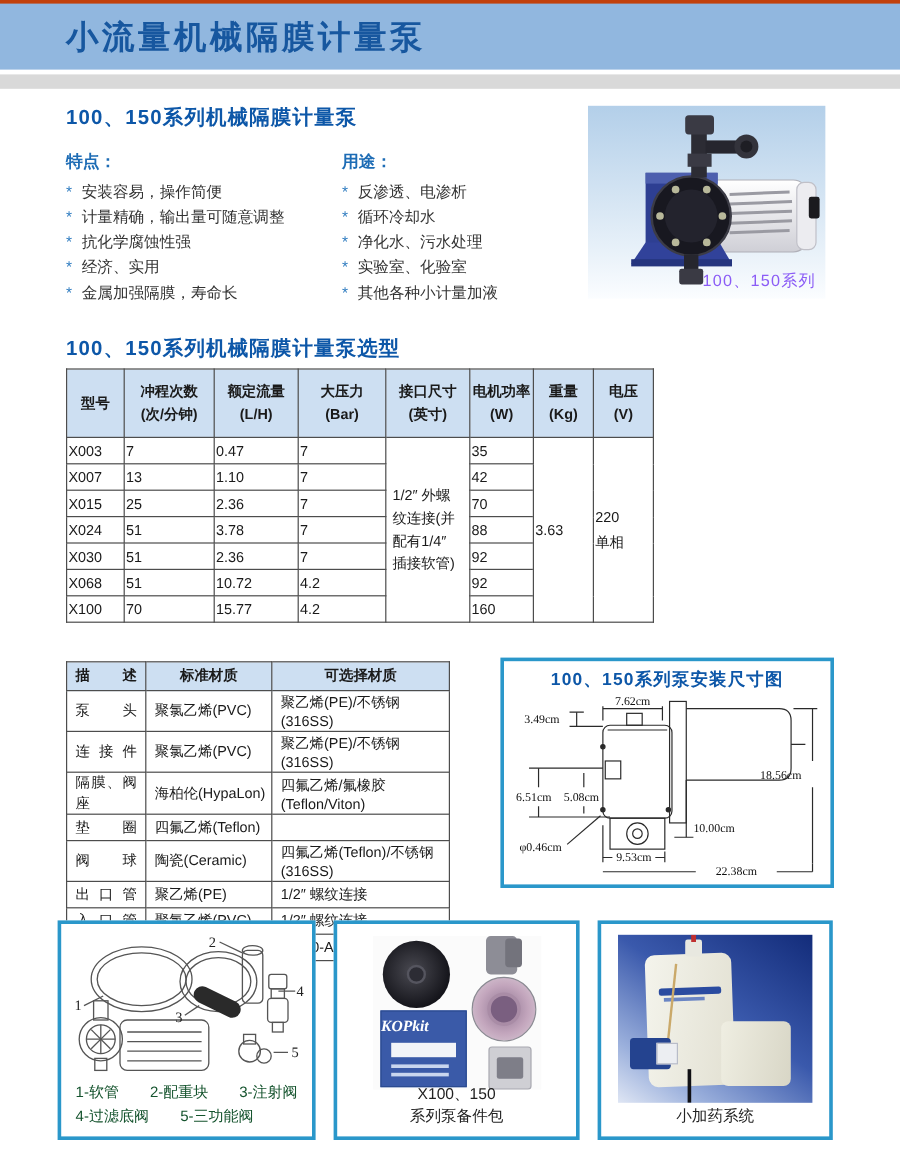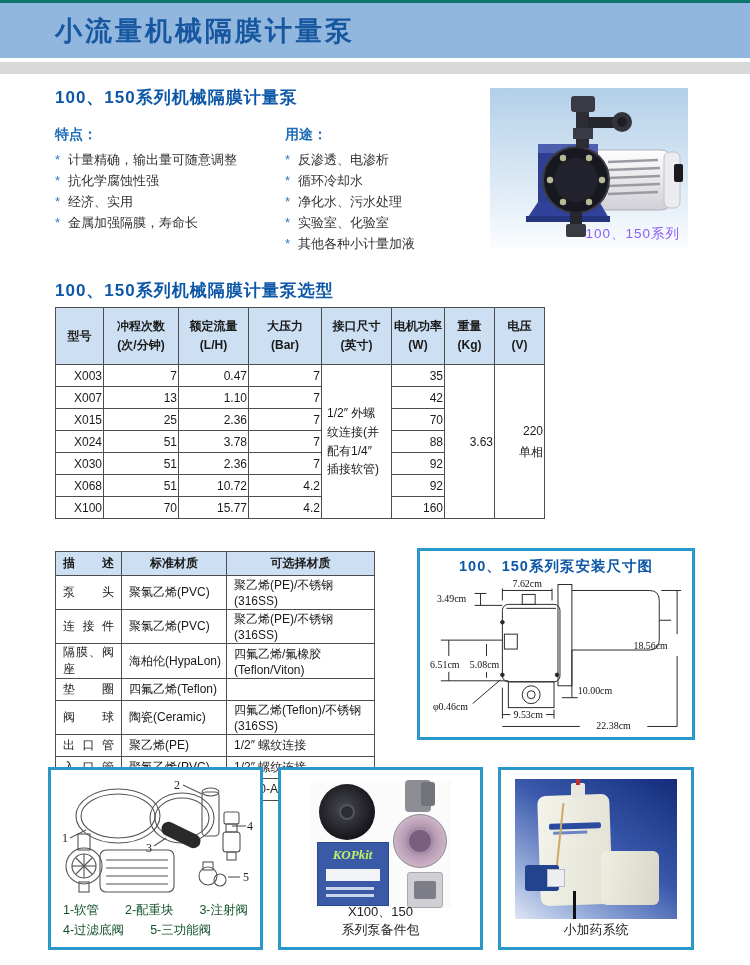--- a/index.html
+++ b/index.html
@@ -2,21 +2,21 @@
 <html><head>
 <meta charset="utf-8">
 <style>
   html,body { margin:0; padding:0; background:#ffffff; }
   .page {
     position:relative; width:750px; height:965px; background:#ffffff; overflow:hidden;
     font-family:"Liberation Sans","DejaVu Sans",sans-serif; color:#222;
   }
   
   .band { position:absolute; left:0; top:0; width:750px; height:58px;
-    background:#91b7df; border-top:3px solid #0f766e; box-sizing:border-box;
+    background:#91b7df; border-top:3px solid #c2410c; box-sizing:border-box;
     display:flex; align-items:center; }
   .band-title { margin-left:55px; font-size:27px; font-weight:bold; color:#17579f; letter-spacing:3px; }
   .strip { position:absolute; left:0; top:62px; width:750px; height:12px; background:#d9d9d9; }
 
   
   .section-title { position:absolute; font-size:17px; font-weight:bold; color:#0d57a8; letter-spacing:1px; }
   .intro-title { left:55px; top:86px; }
   .col-list { position:absolute; width:225px; }
   .features-col { left:55px; top:126px; }
   .uses-col { left:285px; top:126px; }
@@ -31,21 +31,21 @@
   .photo-caption { position:absolute; right:8px; bottom:6px; font-size:13.5px; color:#8b5cf6; letter-spacing:1px; }
 
   
   .sel-title { left:55px; top:279px; }
   .mat-title { left:55px; top:523px; }
   table.dt { position:absolute; border-collapse:collapse; table-layout:fixed; background:#fff; }
   table.dt th, table.dt td { border:1px solid #4d4d4d; font-size:12px; color:#1a1a1a; }
   table.dt th { background:#cddff2; font-weight:bold; }
   .sel-table { left:55px; top:307px; width:489px; }
   .sel-table th { height:54px; line-height:1.55; text-align:center; }
-  .sel-table td { height:19px; text-align:right; }
+  .sel-table td { height:19px; text-align:left; }
   .sel-table .cu { font-weight:bold; }
   .sel-table td.iface { text-align:left; padding:3px 5px; line-height:1.55; }
   .sel-table td.volt { white-space:pre-line; line-height:1.7; }
   .mat-table { left:55px; top:551px; width:319px; }
   .mat-table th { height:21px; }
   .mat-table td { height:19px; }
   .jfy { text-align:justify; text-align-last:justify; padding:0 7px; }
   .mat-table td.std, .mat-table td.opt { text-align:left; padding-left:7px; }
   .mat-table td.spare { text-align:center; }
 
@@ -69,21 +69,21 @@
   .panel-caption { position:absolute; left:0; bottom:8px; width:100%; text-align:center;
     font-size:13px; color:#222; line-height:18px; }
 
   
   .kop-photo { position:absolute; left:50%; top:10px; transform:translateX(-50%); width:140px; height:128px; background:#fbfbfb; }
   .kop-disc { position:absolute; left:8px; top:4px; width:56px; height:56px; border-radius:50%;
     background:radial-gradient(circle at 45% 45%, #4a4a52 0%, #15151b 70%); }
   .kop-disc:after { content:""; position:absolute; left:20px; top:20px; width:16px; height:16px; border-radius:50%;
     background:#2c2c34; border:2px solid #55555f; box-sizing:border-box; }
   .kop-label { position:absolute; left:6px; top:62px; width:72px; height:64px; background:#3a5aa8; border:1px solid #2a4a90; box-sizing:border-box; }
-  .kop-label-text { color:#bef264; font-weight:bold; font-style:italic; font-size:13px; text-align:center; margin-top:4px;
+  .kop-label-text { color:#ffffff; font-weight:bold; font-style:italic; font-size:13px; margin-top:4px;
     font-family:"Liberation Serif","DejaVu Serif",serif; }
   .kop-white { position:absolute; left:8px; top:26px; width:54px; height:12px; background:#f2f4f8; }
   .kop-line { position:absolute; left:8px; width:48px; height:3px; background:#c9d6ee; }
   .kop-diaphragm { position:absolute; left:82px; top:34px; width:54px; height:54px; border-radius:50%;
     background:radial-gradient(circle at 50% 50%, #8d7390 0%, #c3a6bd 55%, #ddd0da 100%); border:1px solid #8a8a92; box-sizing:border-box; }
   .kop-diaphragm:after { content:""; position:absolute; left:12px; top:12px; width:28px; height:28px; border-radius:50%;
     background:#7a5f80; border:3px solid #a98ca6; box-sizing:border-box; }
   .kop-fit-top { position:absolute; left:94px; top:0; width:26px; height:32px; background:#8d8d96; border-radius:4px; }
   .kop-fit-top:after { content:""; position:absolute; left:16px; top:2px; width:14px; height:24px; background:#73737c; border-radius:3px; }
   .kop-bag { position:absolute; left:96px; top:92px; width:36px; height:36px; background:#cfcfd4; border:1px solid #a8a8b0; border-radius:3px; box-sizing:border-box; }
@@ -112,20 +112,21 @@
   <div class="band">
     <div class="band-title">小流量机械隔膜计量泵</div>
   </div>
   <div class="strip"></div>
 
   <div class="section-title intro-title">100、150系列机械隔膜计量泵</div>
 
   <div class="col-list features-col">
     <div class="list-label">特点：</div>
     <ul class="plist" id="features-list">
+        <li><span class="bullet">*</span><span>安装容易，操作简便</span></li>
         <li><span class="bullet">*</span><span>计量精确，输出量可随意调整</span></li>
         <li><span class="bullet">*</span><span>抗化学腐蚀性强</span></li>
         <li><span class="bullet">*</span><span>经济、实用</span></li>
         <li><span class="bullet">*</span><span>金属加强隔膜，寿命长</span></li>
       </ul>
   </div>
 
   <div class="col-list uses-col">
     <div class="list-label">用途：</div>
     <ul class="plist" id="uses-list">

